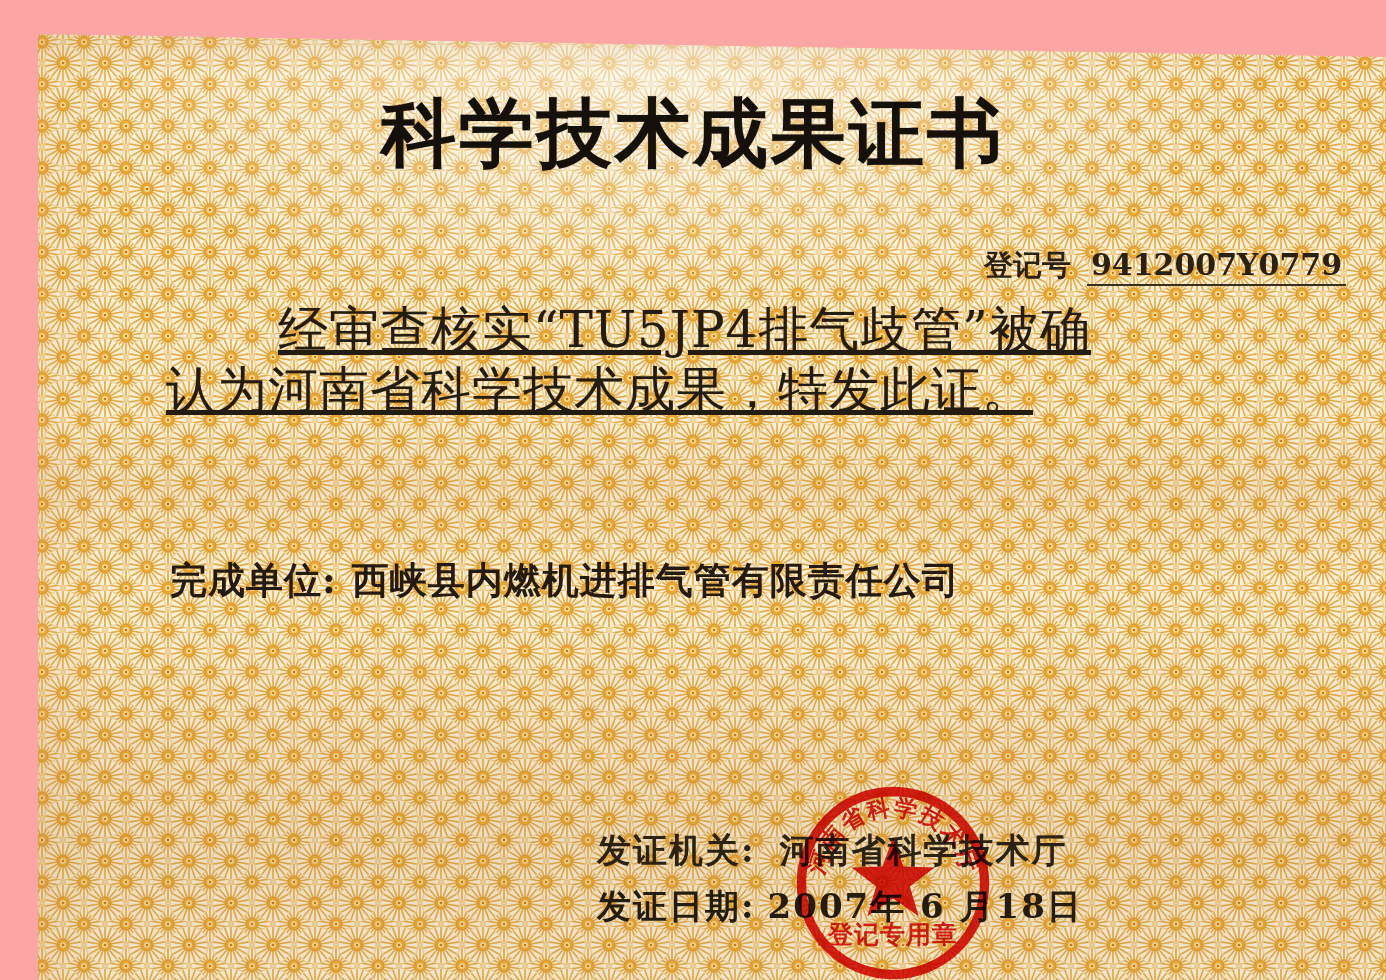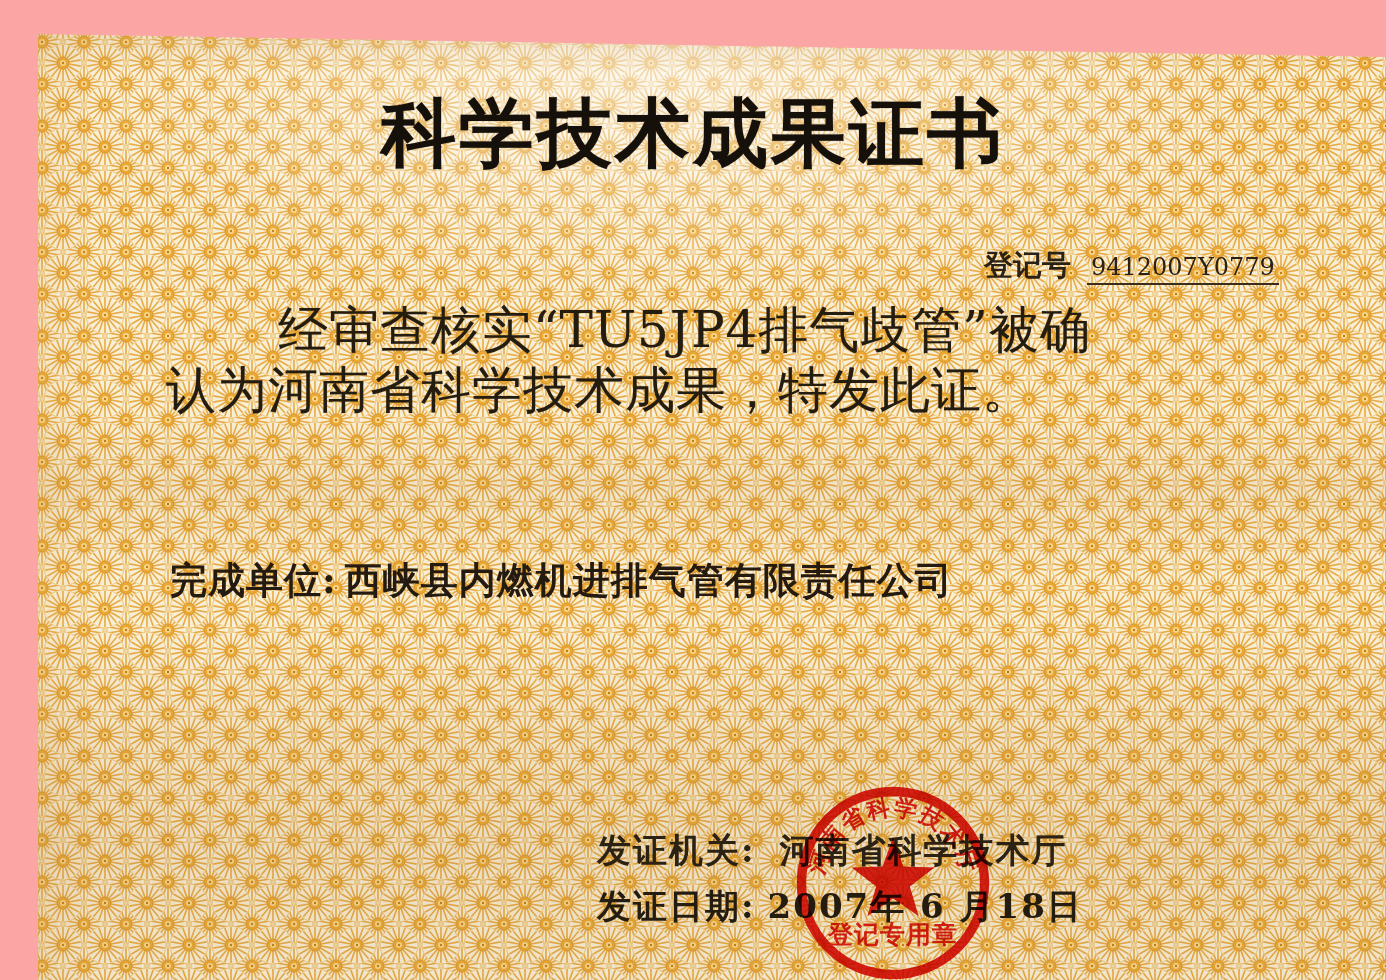--- a/index.html
+++ b/index.html
@@ -46,36 +46,37 @@
     text-align: center;
     font-size: 75px; font-weight: 700;
     letter-spacing: 3px;
     color: #16100a;
     text-shadow: 0 0 1px rgba(30,20,10,0.55);
   }
   .reg-line { left: 984px; top: 246px; font-size: 29px; font-weight: 600; color: #2a2014; }
   .reg-line .num {
     display: inline-block;
     margin-left: 16px;
-    font-size: 24px; letter-spacing: 0px; font-weight: 400;
+    font-size: 30px; letter-spacing: 0px; font-weight: 700;
     border-bottom: 2px solid #3a2d1c;
     padding: 0 4px 2px 4px;
   }
   .body-text {
     left: 166px; top: 300px; width: 1128px;
     font-size: 50px; line-height: 60px;
     letter-spacing: 1px;
     color: #251c10;
     white-space: normal;
     text-shadow: 0 0 1px rgba(40,28,14,0.4);
+    text-decoration: underline;
   }
   .body-text .line { display: block; }
   .body-text .indent { padding-left: 112px; }
   .unit-line { left: 170px; top: 556px; font-size: 37px; letter-spacing: 1px; font-weight: 600; }
-  .unit-line .lbl { margin-right: 8px; }
+  .unit-line .lbl { margin-right: 15px; }
   .issuer-line { left: 597px; top: 828px; font-size: 34px; letter-spacing: 2px; font-weight: 600; color: #2c2214; }
   .issuer-line .lbl { margin-right: 24px; }
   .date-line { left: 597px; top: 884px; font-size: 34px; letter-spacing: 2px; font-weight: 600; color: #251c10; }
   .date-line .lbl { margin-right: 12px; }
   .seal {
     position: absolute;
     left: 789px; top: 779px;
     width: 208px; height: 208px;
     mix-blend-mode: multiply;
     opacity: 0.95;

